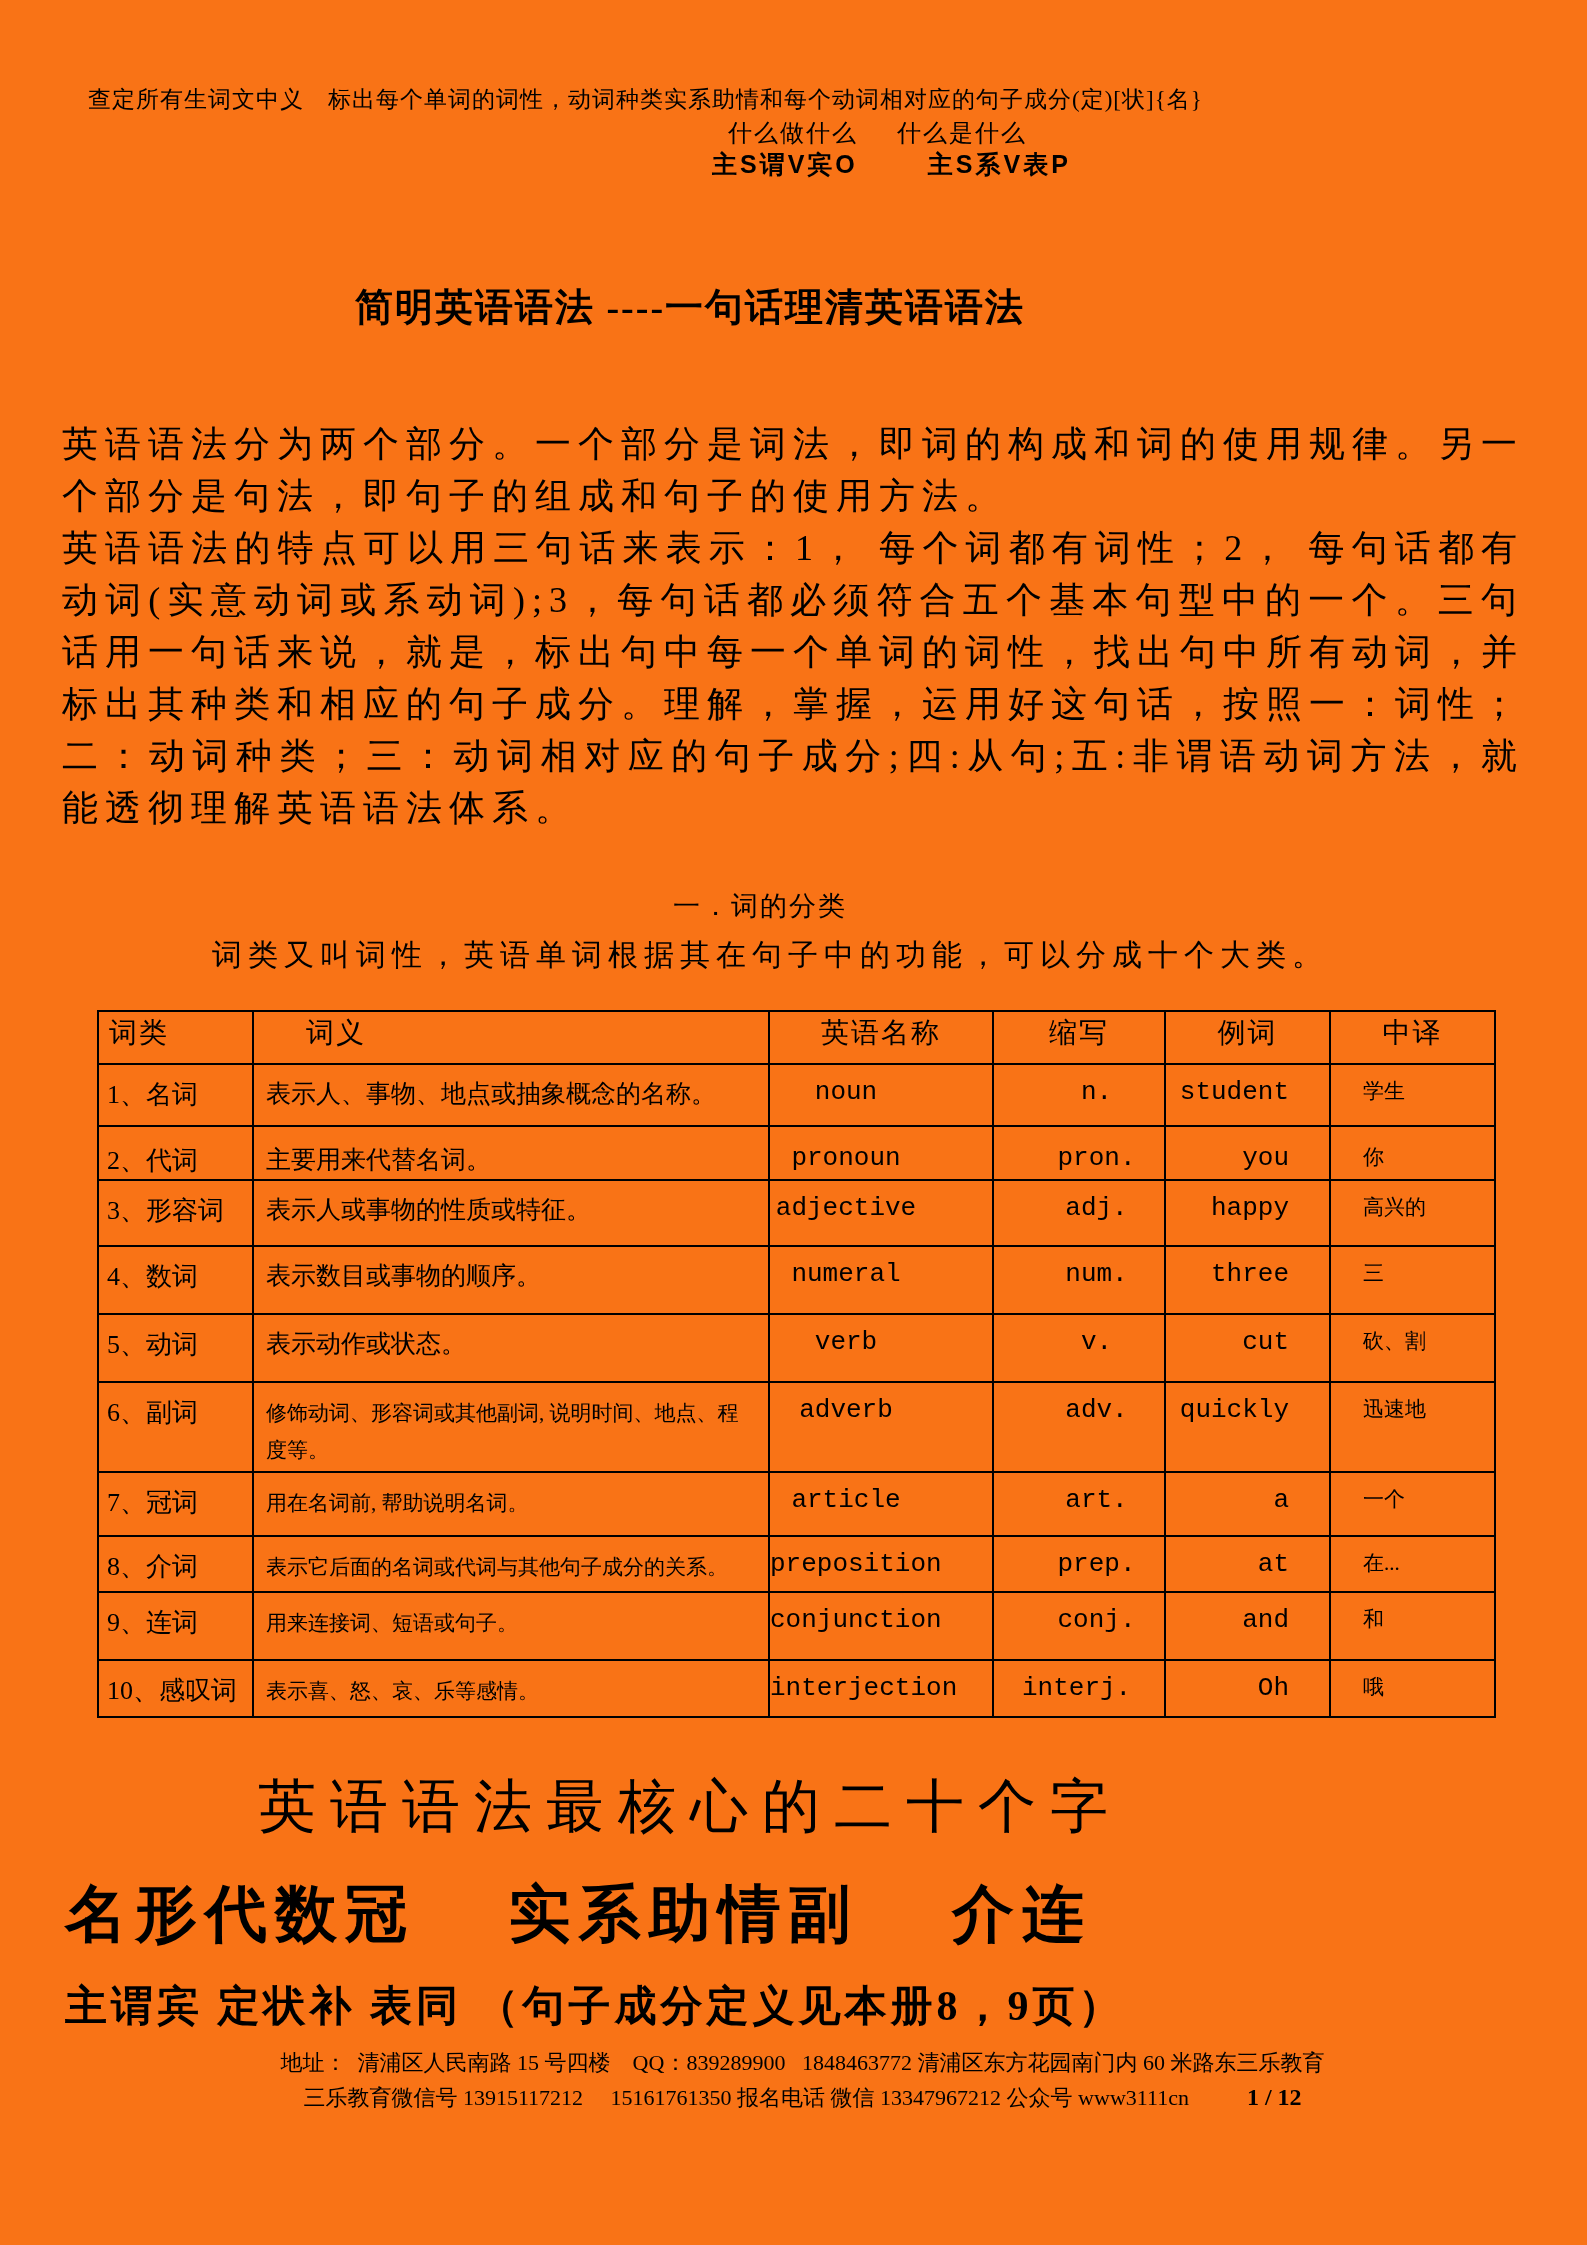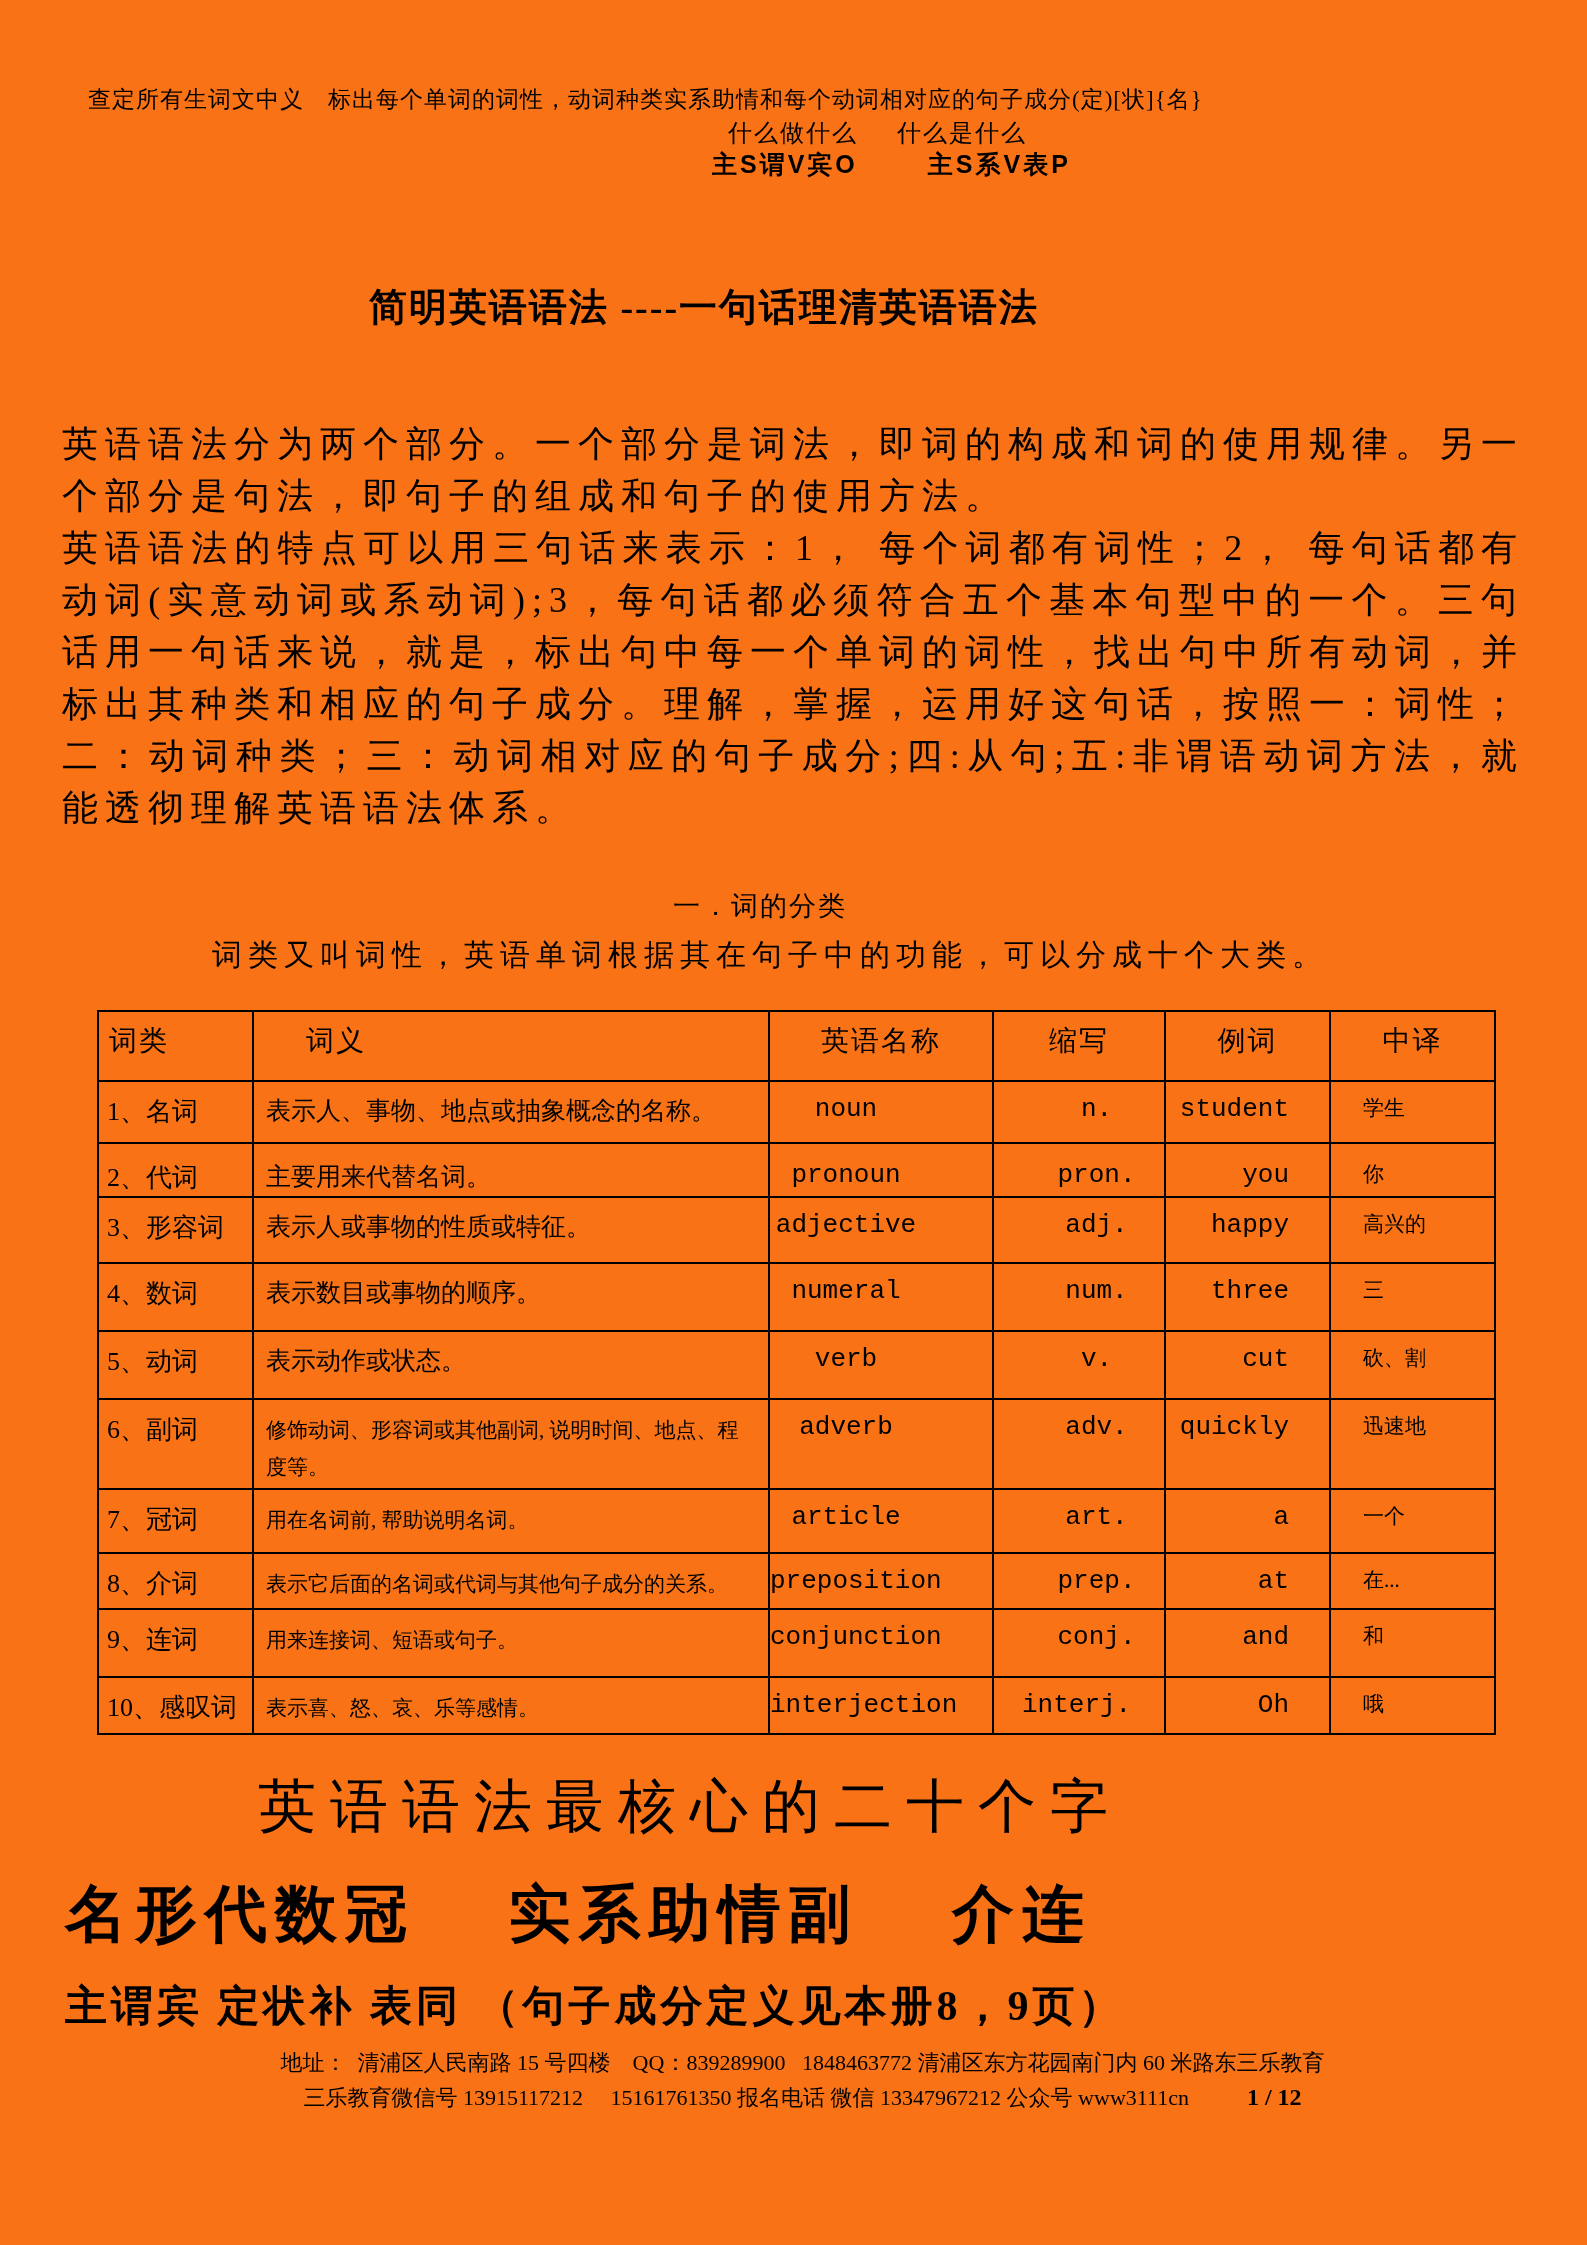--- a/index.html
+++ b/index.html
@@ -23,21 +23,21 @@
     display:flex; gap:39px; font-size:24px; letter-spacing:2px;
   }
   .top-note-line3 {
     position:absolute; left:712px; top:148px;
     display:flex; gap:70px;
     font-family:"Liberation Sans","DejaVu Sans",sans-serif;
     font-weight:bold; font-size:25px; letter-spacing:3px;
   }
   
   .doc-title {
-    position:absolute; left:14px; top:282px; width:1380px;
+    position:absolute; left:0; top:282px; width:1380px;
     text-align:center; font-size:38px; font-weight:bold; letter-spacing:2px;
   }
   
   .intro {
     position:absolute; left:62px; top:418px; width:1462px;
     font-size:36px; line-height:52px; letter-spacing:7px;
     text-align:justify;
   }
   
   .section-heading {
@@ -52,21 +52,21 @@
   #word-table {
     position:absolute; left:97px; top:1010px;
     width:1397px; border-collapse:collapse; table-layout:fixed;
   }
   #word-table th, #word-table td {
     border:2px solid #000;
     vertical-align:top;
     overflow:visible;
   }
   #word-table th {
-    height:70px; padding-top:10px;
+    height:53px; padding-top:2px;
     font-size:28px; font-weight:normal; letter-spacing:2px;
     text-align:center;
   }
   #word-table th.h-cls { text-align:left; padding-left:10px; }
   #word-table th.h-meaning { text-align:left; padding-left:52px; }
   #word-table td { padding-top:12px; }
   td.col-cls { font-size:26px; padding-left:8px; white-space:nowrap; }
   td.col-meaning { font-size:25px; padding-left:12px; padding-right:10px; line-height:34px; }
   td.col-en, td.col-abbr, td.col-example {
     font-family:"Liberation Mono","DejaVu Sans Mono",monospace;

